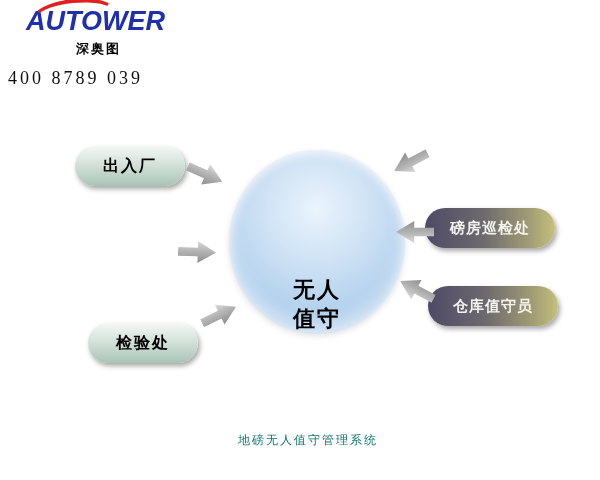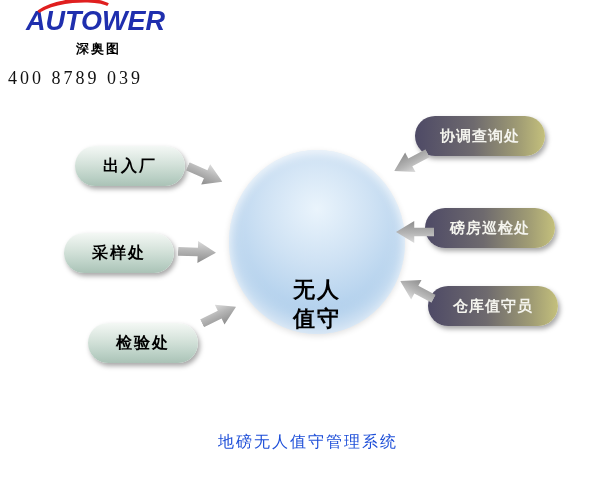--- a/index.html
+++ b/index.html
@@ -81,21 +81,21 @@
   #arrow-l1{left:178px;top:240px;transform:rotate(2deg);}
   #arrow-l2{left:200px;top:303px;transform:rotate(-26deg);}
   #arrow-r0{left:392px;top:150px;transform:rotate(152deg);}
   #arrow-r1{left:396px;top:220px;transform:rotate(180deg);}
   #arrow-r2{left:398px;top:278px;transform:rotate(208deg);}
 
   
   .caption{
     position:absolute;left:16px;right:0;top:432px;text-align:center;
     font-family:"Liberation Serif",serif;
-    font-size:16px;color:#1d4ed8;letter-spacing:2px;
+    font-size:12px;color:#0f766e;letter-spacing:2px;
   }
 </style>
 </head>
 <body>
 
 <div id="canvas">
 
   <div class="logo-block">
     <div class="logo-text">AUTOWER</div>
     <div class="logo-swoosh"></div>
@@ -106,30 +106,24 @@
   <div class="sphere">
     <div class="sphere-label">
       <div>无人</div>
       <div>值守</div>
     </div>
   </div>
 
   <div class="pill pill-left" id="pill-l0">
     <span class="pill-label">出入厂</span>
   </div>
-  <div class="pill pill-left" id="pill-l1">
-    <span class="pill-label">采样处</span>
-  </div>
   <div class="pill pill-left" id="pill-l2">
     <span class="pill-label">检验处</span>
   </div>
 
-  <div class="pill pill-right" id="pill-r0">
-    <span class="pill-label">协调查询处</span>
-  </div>
   <div class="pill pill-right" id="pill-r1">
     <span class="pill-label">磅房巡检处</span>
   </div>
   <div class="pill pill-right" id="pill-r2">
     <span class="pill-label">仓库值守员</span>
   </div>
 
   <div class="arrow" id="arrow-l0"></div>
   <div class="arrow" id="arrow-l1"></div>
   <div class="arrow" id="arrow-l2"></div>

